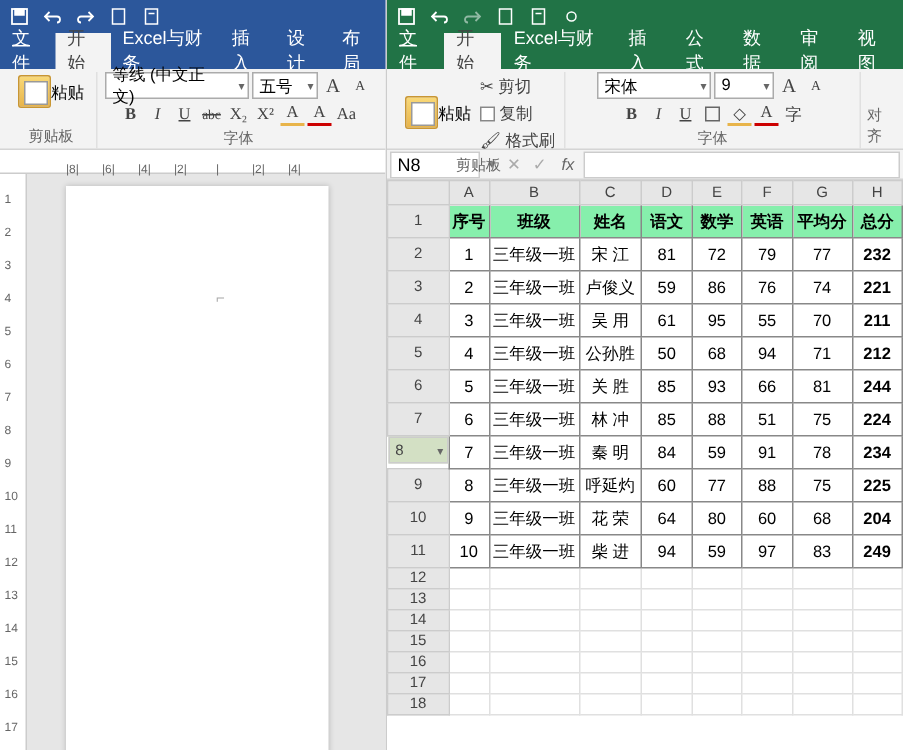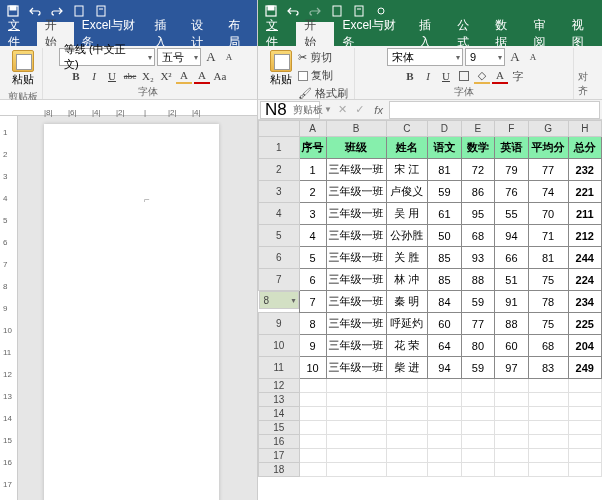--- a/index.html
+++ b/index.html
@@ -15,39 +15,39 @@
 .menubar{height:24px;display:flex;align-items:stretch;}
 .word .menubar{background:#2c579b;}
 .excel .menubar{background:#217346;}
 .menubar .m{padding:0 8px;display:flex;align-items:center;color:#fff;font-size:12px;cursor:pointer;}
 .menubar .m.file{font-weight:500;text-decoration:underline;}
 .menubar .m.active{background:#f3f3f3;color:#444;}
 .ribbon{background:#f3f3f3;border-bottom:1px solid #d4d4d4;display:flex;padding:2px 4px 0 4px;height:54px;}
 .rgroup{display:flex;flex-direction:column;align-items:center;border-right:1px solid #e0e0e0;padding:0 4px;position:relative;}
 .rgroup:last-child{border-right:none;}
 .rlabel{font-size:10px;color:#666;margin-top:auto;padding:1px 0;}
-.paste{display:flex;flex-direction:column;align-items:center;padding:2px 4px;}
+.paste{display:flex;flex-direction:row;align-items:center;padding:2px 4px;}
 .paste .icn{width:22px;height:22px;background:linear-gradient(#f9d978,#e8b44a);border:1px solid #c89633;border-radius:2px;position:relative;}
 .paste .icn:before{content:"";position:absolute;left:3px;top:3px;width:14px;height:14px;background:#fff;border:1px solid #999;}
 .mini{font-size:10px;color:#444;display:flex;align-items:center;gap:3px;padding:1px 2px;cursor:pointer;}
 .mini .sq{width:10px;height:10px;border:1px solid #888;background:#fff;}
 .fontbox{display:flex;gap:2px;align-items:center;margin-bottom:2px;}
 .sel{background:#fff;border:1px solid #ababab;height:18px;font-size:11px;padding:0 14px 0 4px;position:relative;display:flex;align-items:center;min-width:40px;}
 .sel:after{content:"▾";position:absolute;right:2px;font-size:8px;color:#666;}
 .fmtbtns{display:flex;gap:2px;}
 .fbtn{min-width:16px;height:16px;display:flex;align-items:center;justify-content:center;font-size:11px;color:#444;cursor:pointer;font-family:"Times New Roman",serif;}
 .page{flex:1;background:#e6e6e6;position:relative;overflow:hidden;}
 .hruler{height:16px;background:#fff;border-bottom:1px solid #ccc;display:flex;align-items:center;position:relative;font-size:8px;color:#666;}
 .hruler .seg{position:absolute;top:8px;font-size:8px;}
 .vruler{width:18px;background:#fff;border-right:1px solid #ccc;position:absolute;left:0;top:16px;bottom:0;}
 .vruler .vn{position:absolute;left:3px;font-size:8px;color:#666;}
 .paper{position:absolute;left:44px;top:24px;width:175px;height:420px;background:#fff;box-shadow:0 0 4px rgba(0,0,0,.2);}
 .cursor{position:absolute;left:100px;top:70px;font-size:10px;color:#aaa;}
 .refbar{height:20px;background:#f3f3f3;border-bottom:1px solid #d4d4d4;display:flex;align-items:center;}
-.namebox{width:60px;border:1px solid #ccc;background:#fff;height:18px;margin:0 2px;padding:0 4px;font-size:17px;display:flex;align-items:center;}
+.namebox{width:60px;border:1px solid #ccc;background:#fff;height:18px;margin:0 2px;padding:0 4px;font-size:12px;display:flex;align-items:center;}
 .fx{padding:0 6px;font-style:italic;color:#666;font-size:11px;}
 .fxbar{flex:1;border:1px solid #ccc;background:#fff;height:18px;margin-right:2px;}
 .grid{flex:1;overflow:auto;background:#fff;position:relative;}
 table{border-collapse:collapse;table-layout:fixed;}
 .colhdr td,th.ch{background:#e6e6e6;border:1px solid #ccc;text-align:center;font-size:10px;color:#444;height:16px;font-weight:normal;}
 th.rh{background:#e6e6e6;border:1px solid #ccc;text-align:center;font-size:10px;color:#444;width:22px;font-weight:normal;}
 th.rh.sel,th.ch.sel{background:#d3e0c4;}
 .corner{width:22px;background:#e6e6e6;border:1px solid #ccc;}
 td.cell{border:1px solid #d0d0d0;height:22px;text-align:center;font-size:11px;padding:0 2px;white-space:nowrap;overflow:hidden;}
 tr.hdr td.cell{background:#86efac;font-weight:bold;border:1px solid #888;}

